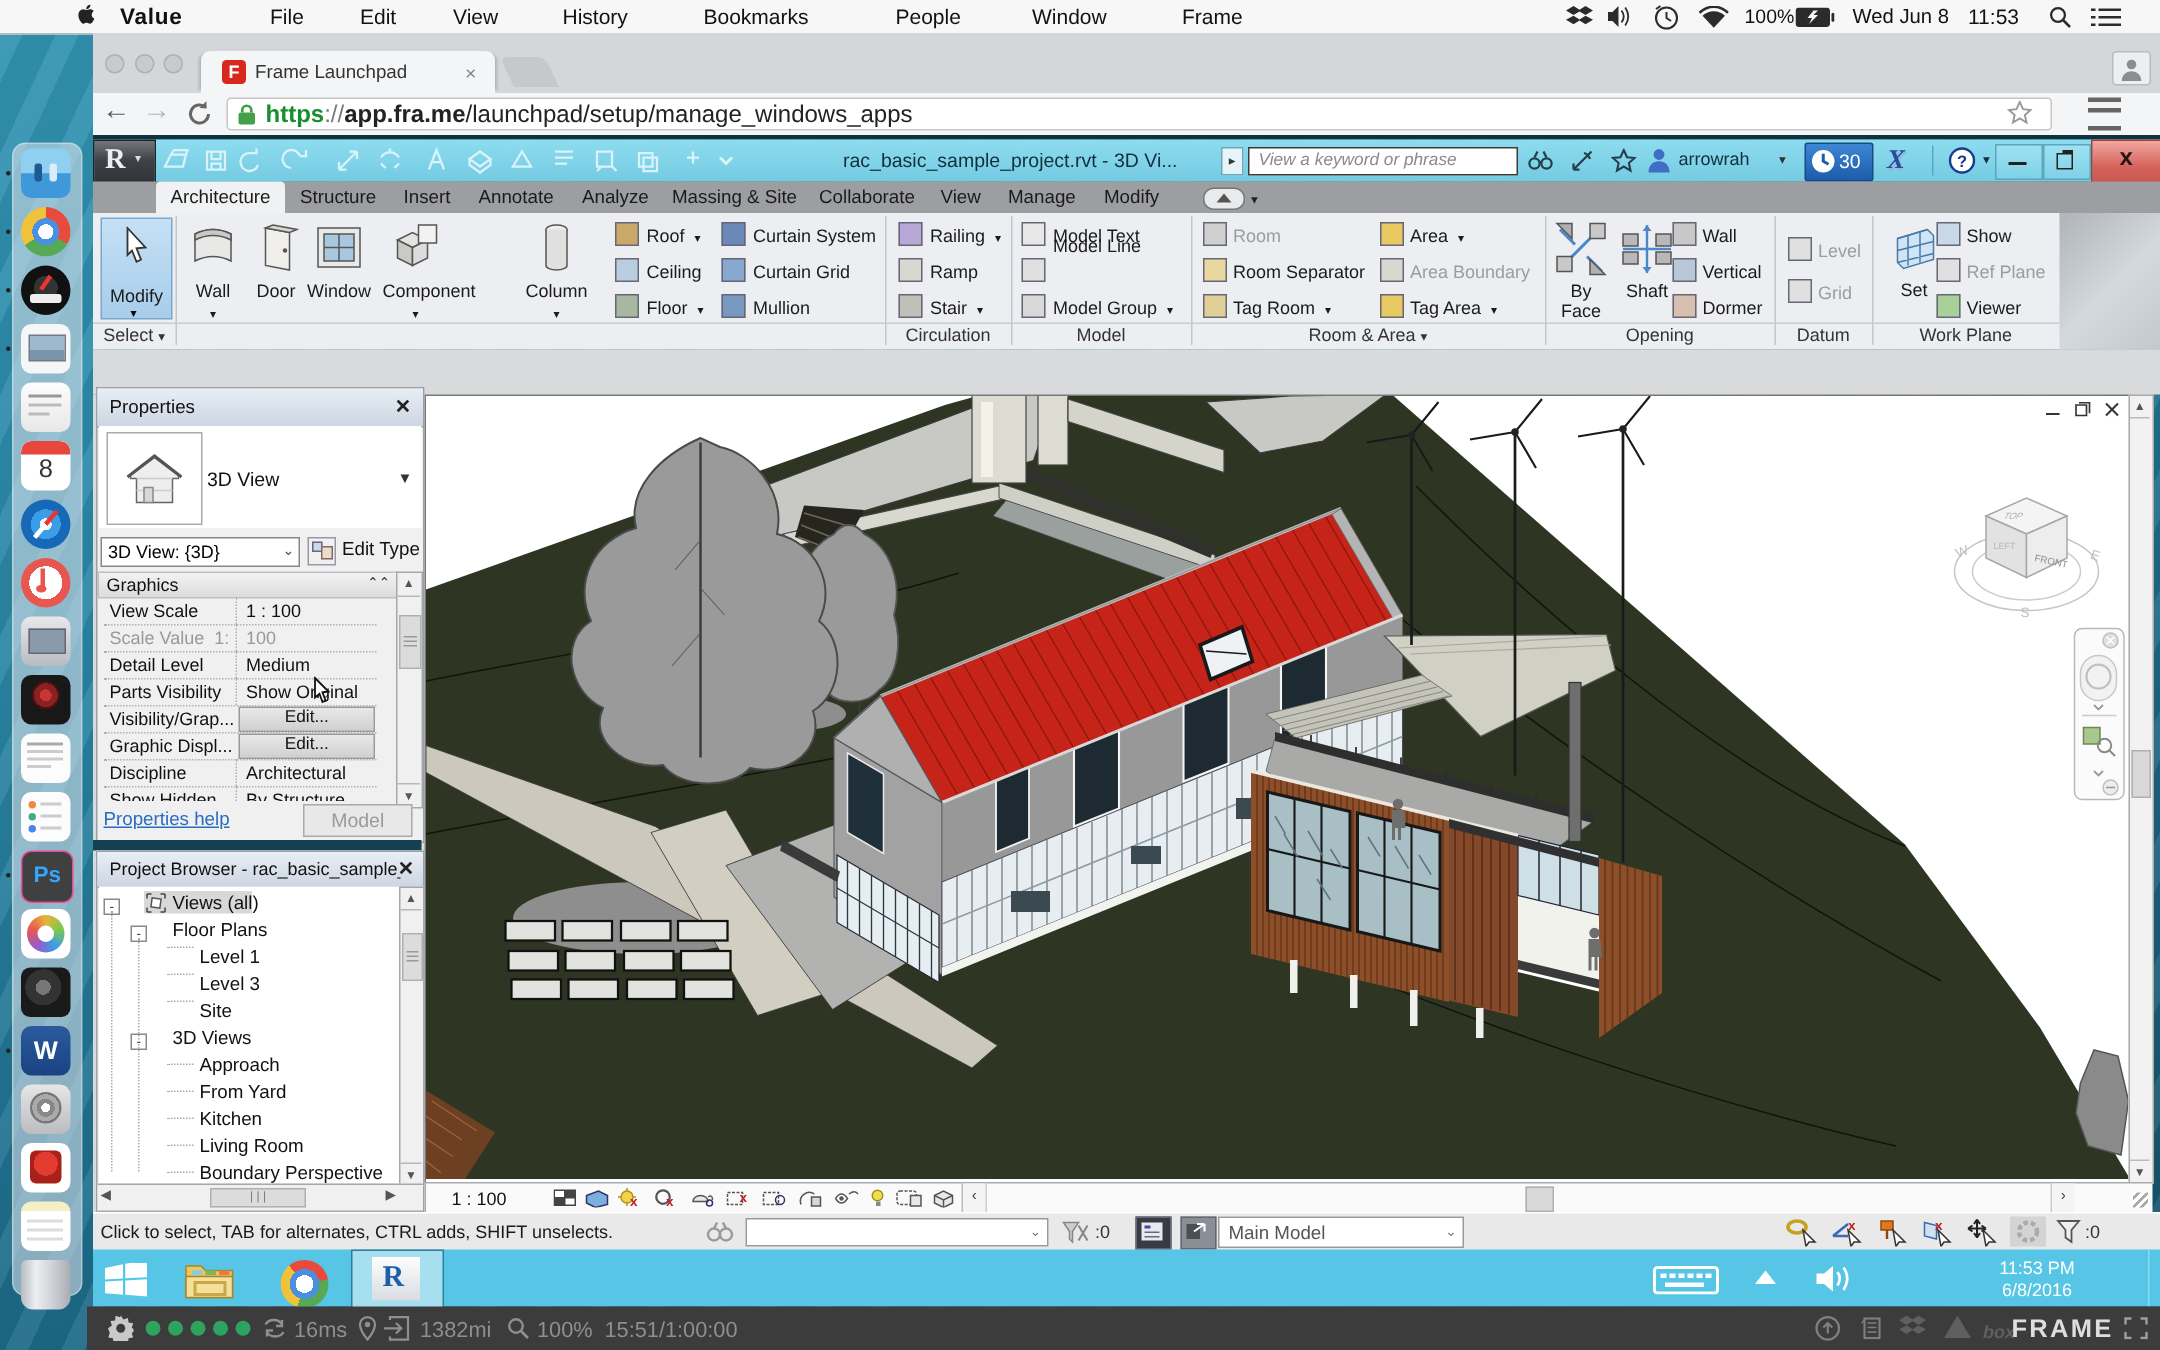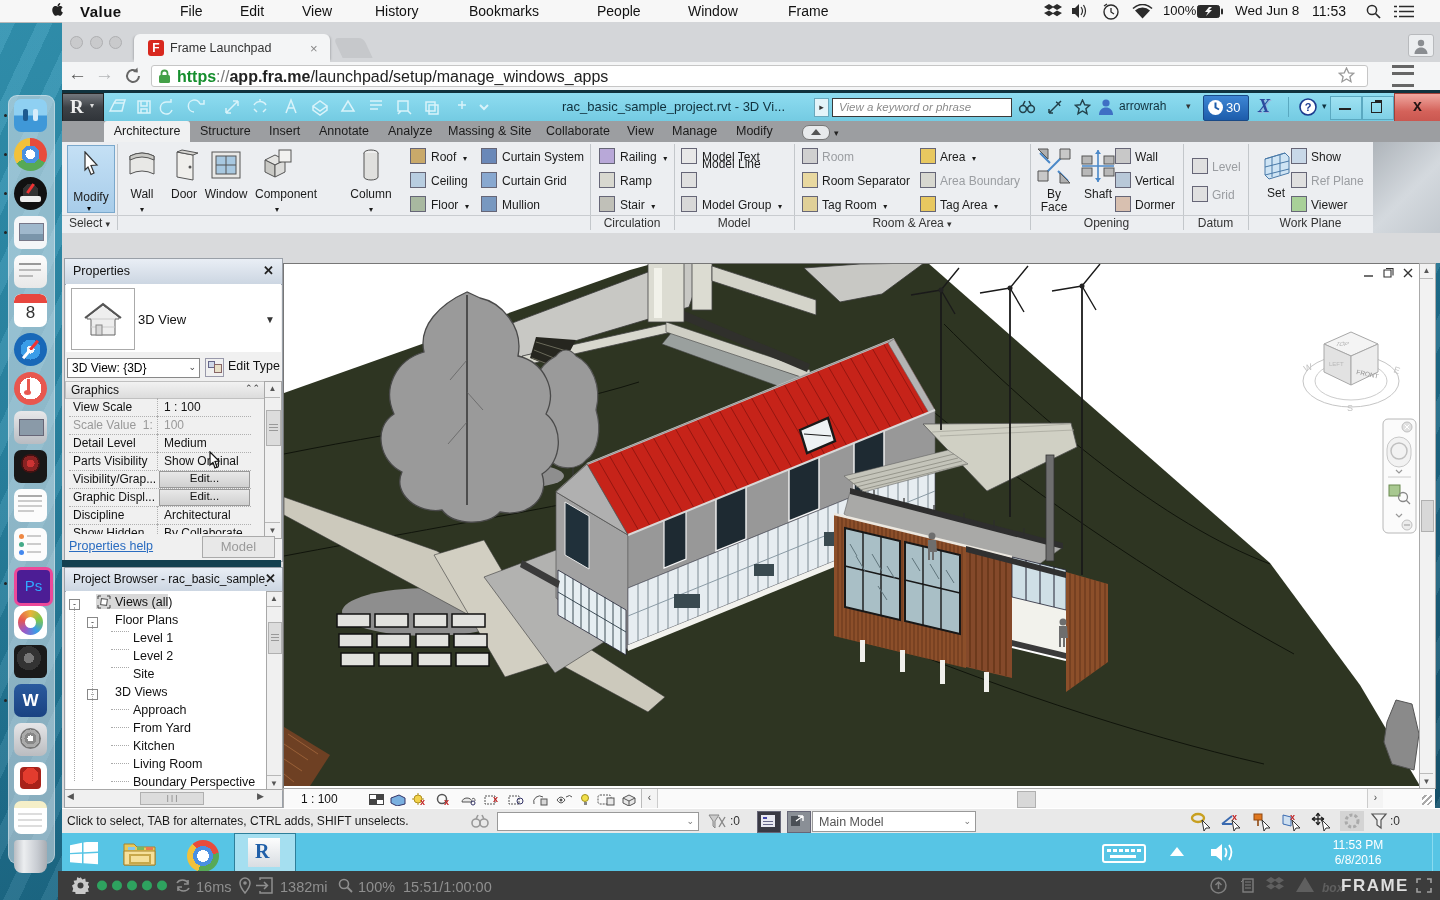--- a/index.html
+++ b/index.html
@@ -131,21 +131,21 @@
         <div style="position:absolute;left:4px;top:21px;width:16px;height:2px;background:#ccc"></div>
       </div>
     <div class="dk" style="top:528px;background:#fcfcfc">
         <div style="position:absolute;left:5px;top:6px;width:5px;height:5px;background:#e84;border-radius:50%"></div>
         <div class="a" style="left:13px;top:7px;width:14px;height:2px;background:#ccc"></div>
         <div class="a" style="left:5px;top:14px;width:5px;height:5px;background:#4a8;border-radius:50%"></div>
         <div class="a" style="left:13px;top:15px;width:14px;height:2px;background:#ccc"></div>
         <div class="a" style="left:5px;top:22px;width:5px;height:5px;background:#48e;border-radius:50%"></div>
         <div class="a" style="left:13px;top:23px;width:14px;height:2px;background:#ccc"></div>
       </div>
-    <div class="dk" style="top:567px;background:#4c1d95;border:3px solid #ec4899;color:#31a8ff;font-size:15px;text-align:center;line-height:31px;font-weight:normal">Ps</div>
+    <div class="dk" style="top:567px;background:#404040;border:1px solid #ec4899;color:#31a8ff;font-size:15px;text-align:center;line-height:31px;font-weight:bold">Ps</div>
     <div class="dk" style="top:606px;background:#fff">
         <div style="position:absolute;left:4px;top:4px;width:25px;height:25px;background:conic-gradient(#e8b33a,#7ec84a,#3a9de8,#9a5ac8,#e8574f,#e8b33a);border-radius:50%"></div>
         <div style="position:absolute;left:11px;top:11px;width:11px;height:11px;background:#fff;border-radius:50%"></div>
       </div>
     <div class="dk" style="top:645px;background:radial-gradient(circle at 45% 40%,#777 0 5px,#333 5px 12px,#1a1a1a 12px);border-radius:6px"></div>
     <div class="dk" style="top:684px;background:linear-gradient(180deg,#2a5a9e,#1a4382);color:#fff;font-size:17px;text-align:center;line-height:33px;font-weight:bold">W</div>
     <div class="dk" style="top:723px;background:linear-gradient(180deg,#e6e6e8,#babcc0)">
         <div style="position:absolute;left:6px;top:5px;width:21px;height:21px;background:radial-gradient(circle,#fff 0 3px,#888 3px 6px,#aaa 6px 9px,#777 9px);border-radius:50%"></div>
       </div>
     <div class="dk" style="top:762px;background:#fff">
@@ -464,21 +464,21 @@
         <span style="position:absolute;left:4px;top:2px">Graphic Displ...</span>
         <span class="a" style="left:90px;top:1px;width:89px;height:15px;background:linear-gradient(180deg,#e8e8e8,#d0d0d0);border:1px solid #999;text-align:center;font-size:11.5px">Edit...</span>
       </div>
     <div class="row" style="top:247px">
         <span style="position:absolute;left:4px;top:2px">Discipline</span>
         <span style="position:absolute;left:95px;top:2px">Architectural</span>
         <span class="a" style="left:88px;top:0;width:1px;height:18px;border-left:1px dotted #b0b0b0"></span>
       </div>
     <div class="row" style="top:265px;height:10px;overflow:hidden;border-bottom:none">
         <span style="position:absolute;left:4px;top:2px">Show Hidden...</span>
-        <span style="position:absolute;left:95px;top:2px">By Collaborate</span>
+        <span style="position:absolute;left:95px;top:2px">By Structure</span>
         <span class="a" style="left:88px;top:0;width:1px;height:12px;border-left:1px dotted #b0b0b0"></span>
       </div>
     <svg class="a" style="left:143px;top:192px" width="13" height="18" viewBox="0 0 13 18">
         <path d="M2 1 L11 10 L7 10.5 L9 16 L7 17 L5 11.5 L2 14 Z" fill="#fff" stroke="#111" stroke-width="1.2"></path>
       </svg>
     <div class="a sb" style="left:199px;top:122px;width:16px;height:156px">
         <div style="position:absolute;left:0px;top:0;width:15px;height:15px;border-bottom:1px solid #b8b8b8;text-align:center;font-size:8px;color:#555;line-height:14px">▲</div>
         <div style="position:absolute;left:1px;top:28px;width:13px;height:34px;background:#dcdcdc;border:1px solid #b0b0b0">
           <div style="margin:13px 2px 0;border-top:1px solid #999"></div>
           <div style="margin:2px 2px 0;border-top:1px solid #999"></div>
@@ -499,21 +499,21 @@
       <div class="tn" style="left:3px;top:5px;color:#555"><span style="display:inline-block;width:9px;height:9px;border:1px solid #888;font-size:9px;line-height:8px;text-align:center;background:#fff;color:#333">-</span></div>
       <div class="a" style="left:30px;top:3px;width:72px;height:15px;background:#d8d8d8"></div>
       <svg class="a" style="left:31px;top:4px" width="14" height="14" viewBox="0 0 14 14">
           <path d="M1 1 h3 M1 1 v3 M13 1 h-3 M13 1 v3 M1 13 h3 M1 13 v-3 M13 13 h-3 M13 13 v-3" stroke="#444" fill="none"></path>
           <rect x="4" y="4" width="6" height="6" fill="#fff" stroke="#555" transform="rotate(8 7 7)"></rect>
         </svg>
       <div class="tn" style="left:49px;top:4px">Views (all)</div>
       <div class="tn" style="left:21px;top:23px;color:#555"><span style="display:inline-block;width:9px;height:9px;border:1px solid #888;font-size:9px;line-height:8px;text-align:center;color:#333">-</span></div>
       <div class="tn" style="left:49px;top:22px">Floor Plans</div>
       <div class="tn" style="left:67px;top:40px">Level 1</div>
-      <div class="tn" style="left:67px;top:58px">Level 2</div>
+      <div class="tn" style="left:67px;top:58px">Level 3</div>
       <div class="tn" style="left:67px;top:76px">Site</div>
       <div class="tn" style="left:21px;top:95px;color:#555"><span style="display:inline-block;width:9px;height:9px;border:1px solid #888;font-size:9px;line-height:8px;text-align:center;color:#333">-</span></div>
       <div class="tn" style="left:49px;top:94px">3D Views</div>
       <div class="tn" style="left:67px;top:112px">Approach</div>
       <div class="tn" style="left:67px;top:130px">From Yard</div>
       <div class="tn" style="left:67px;top:148px">Kitchen</div>
       <div class="tn" style="left:67px;top:166px">Living Room</div>
       <div class="tn" style="left:67px;top:184px">Boundary Perspective</div>
       <div class="a" style="left:8px;top:16px;width:1px;height:174px;border-left:1px dotted #aaa"></div>
       <div class="a" style="left:26px;top:34px;width:1px;height:156px;border-left:1px dotted #aaa"></div>

